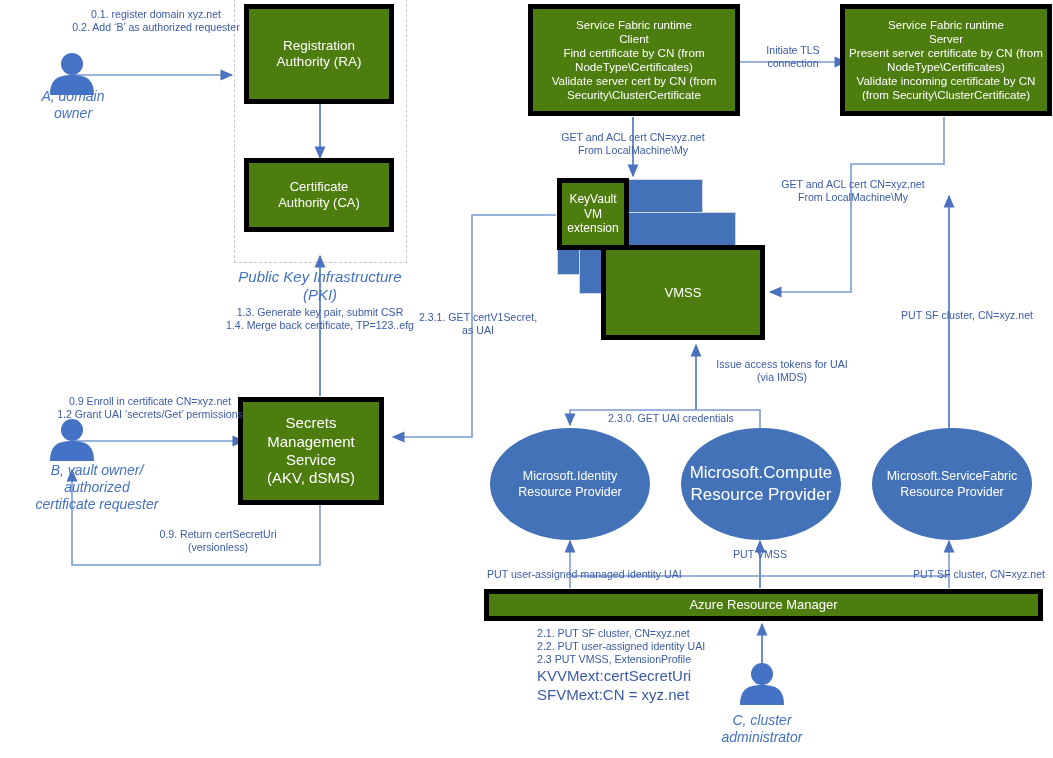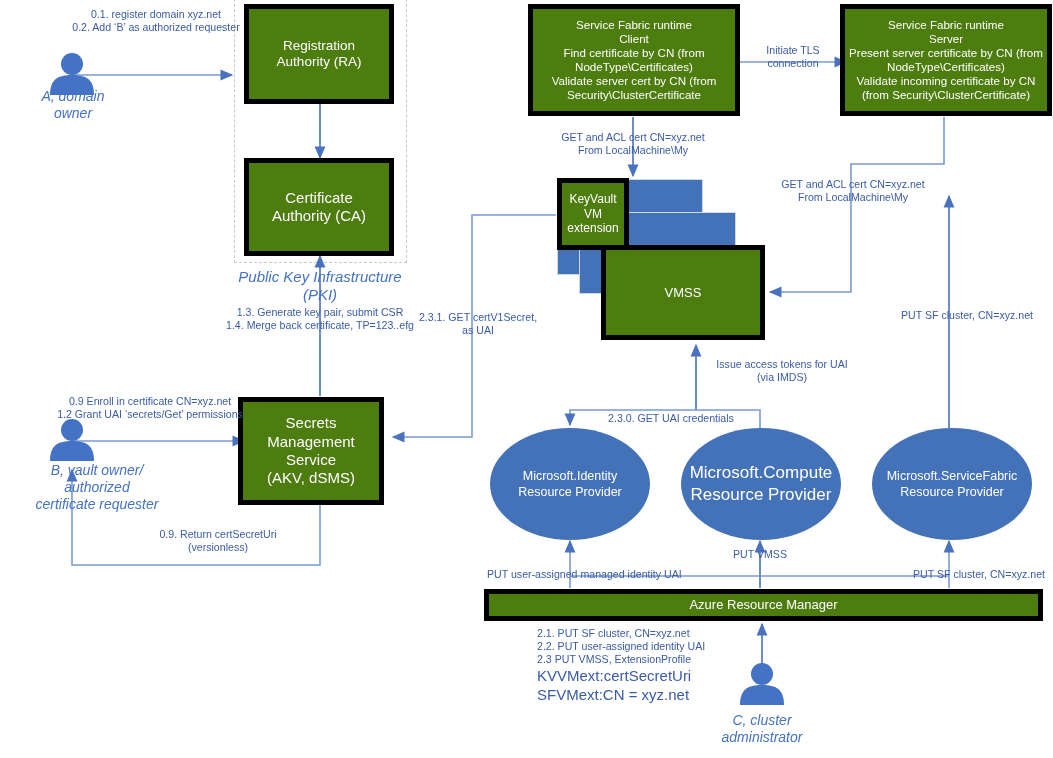--- a/index.html
+++ b/index.html
@@ -146,21 +146,21 @@
       <path d="M762,665 L762,624" marker-end="url(#ah)" stroke="#4A72BE"></path>
 
     </g>
   </svg>
 
   <div class="node" style="left:244px; top:4px; width:150px; height:100px; font-size:13.5px;">
     <span class="node-text">Registration
 Authority (RA)</span>
   </div>
 
-  <div class="node" style="left:244px; top:158px; width:150px; height:98px; font-size:15px;">
+  <div class="node" style="left:244px; top:158px; width:150px; height:74px; font-size:13px;">
     <span class="node-text">Certificate
 Authority (CA)</span>
   </div>
 
   <div class="node" style="left:238px; top:397px; width:146px; height:108px; font-size:15px;">
     <span class="node-text">Secrets Management
 Service
 (AKV, dSMS)</span>
   </div>
 

